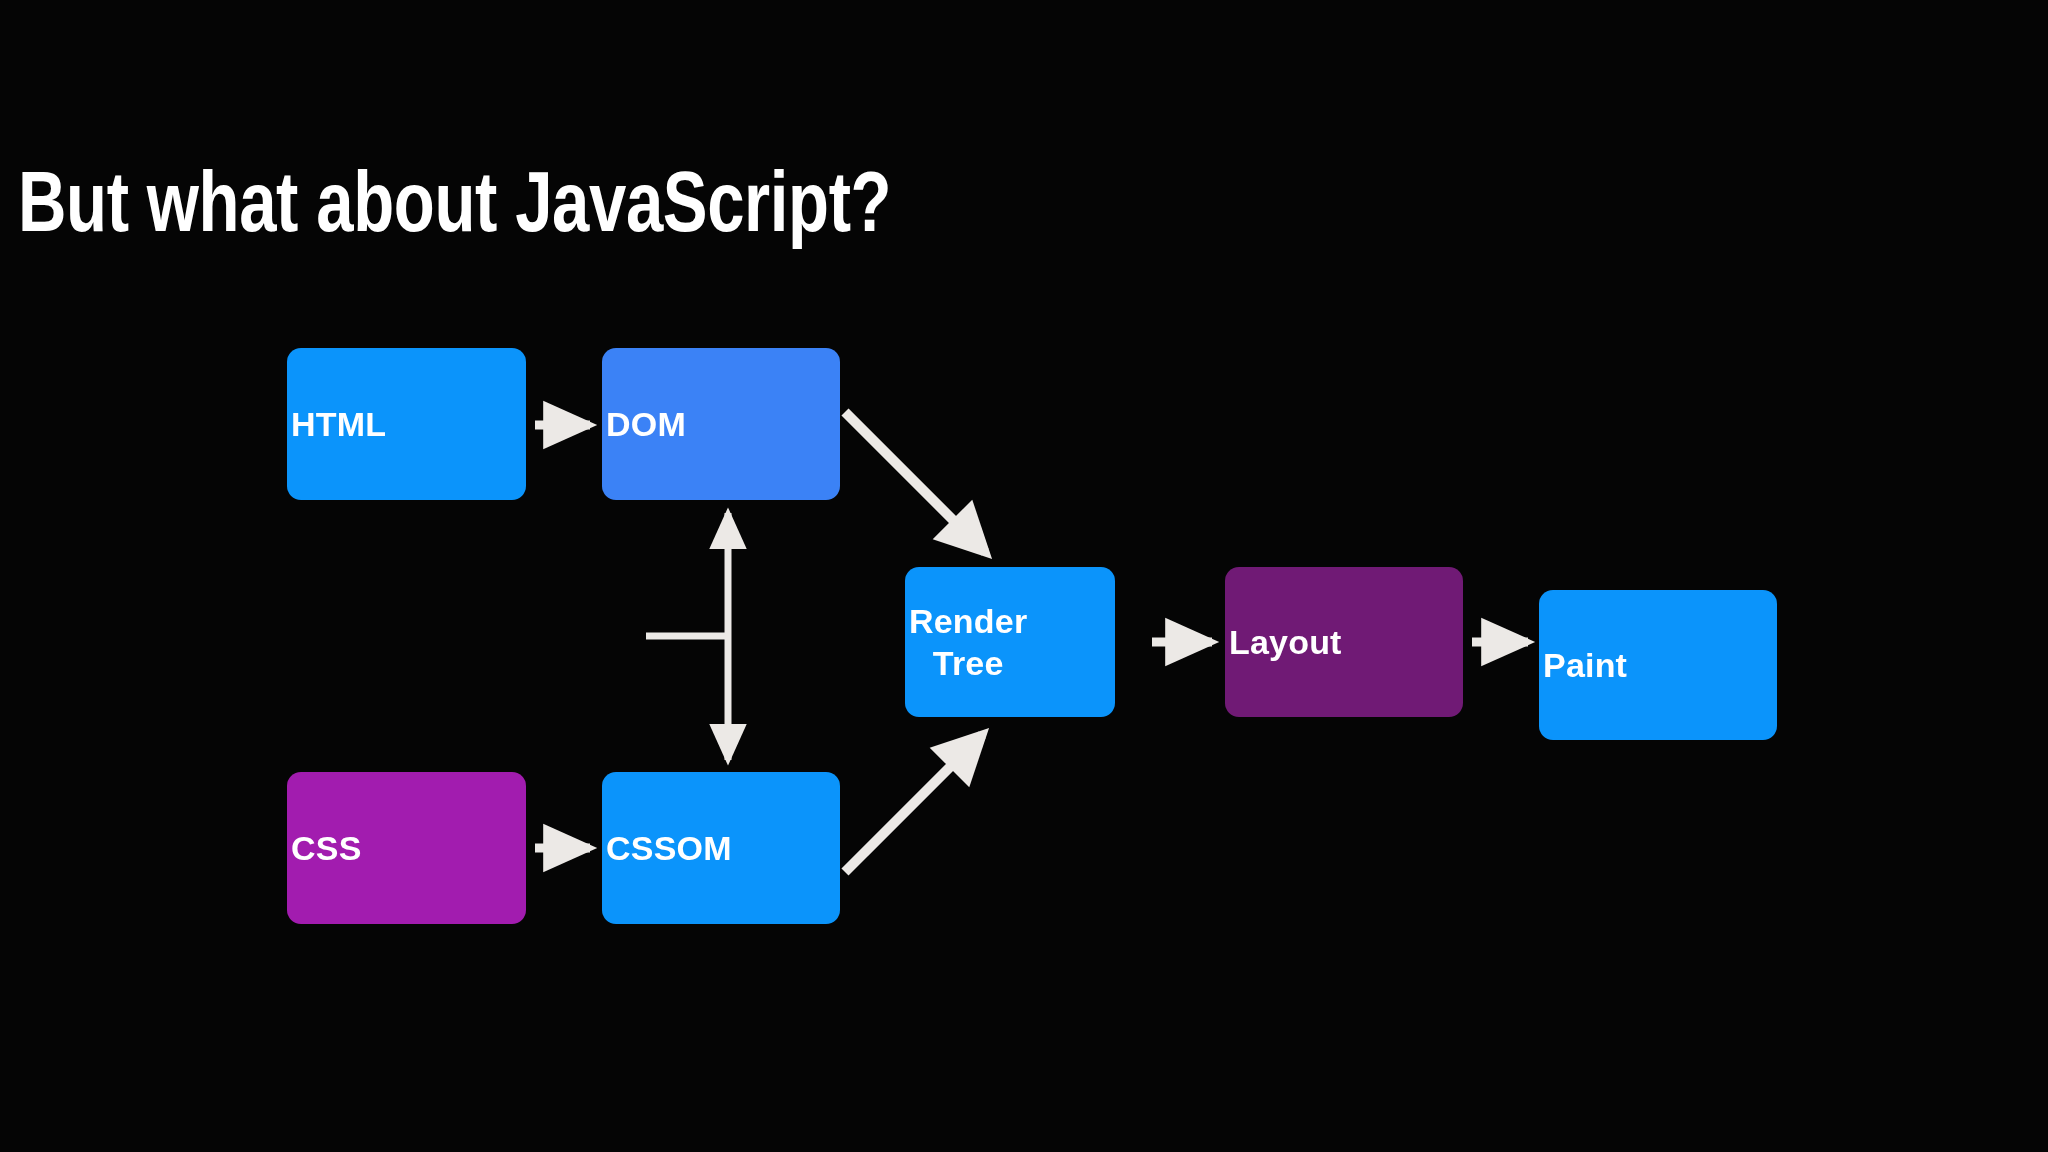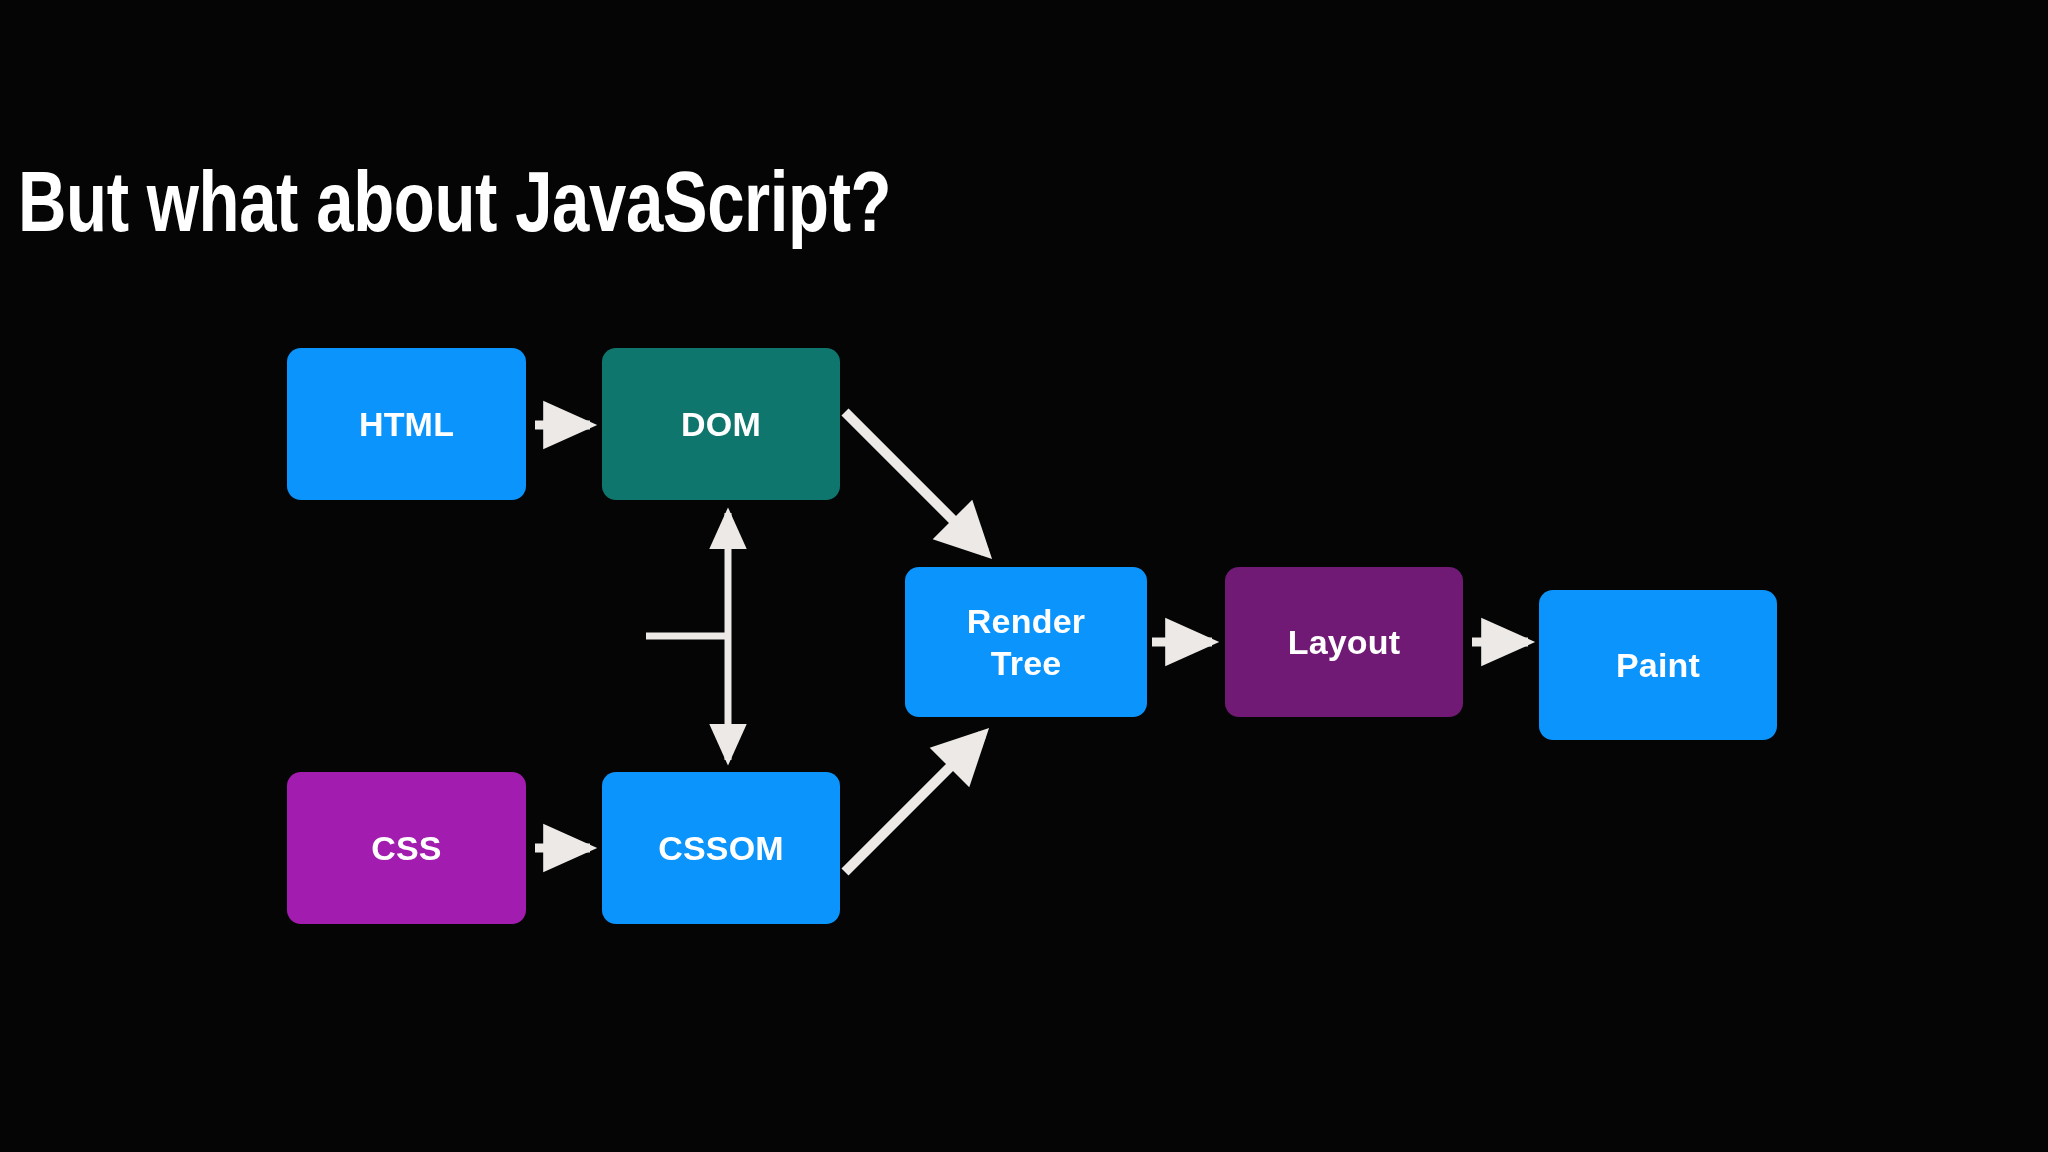--- a/index.html
+++ b/index.html
@@ -42,41 +42,41 @@
     left: 0;
     top: 0;
     width: 2048px;
     height: 1152px;
   }
   .node {
     position: absolute;
     border-radius: 14px;
     display: flex;
     align-items: center;
-    justify-content: center;
+    justify-content: flex-start;
     text-align: center;
     color: #ffffff;
     font-weight: 700;
     font-size: 34px;
     line-height: 42px;
     letter-spacing: 0.2px;
     box-sizing: border-box;
     padding: 4px 4px;
   }
   .node-label {
     display: block;
     white-space: pre-line;
   }
 
   #node-html   { left: 287px;  top: 348px; width: 239px; height: 152px; }
   #node-dom    { left: 602px;  top: 348px; width: 238px; height: 152px; }
   #node-js     { left: 408px;  top: 563px; width: 238px; height: 143px; }
   #node-css    { left: 287px;  top: 772px; width: 239px; height: 152px; }
   #node-cssom  { left: 602px;  top: 772px; width: 238px; height: 152px; }
-  #node-render { left: 905px;  top: 567px; width: 242px; height: 150px; }
+  #node-render { left: 905px;  top: 567px; width: 210px; height: 150px; }
   #node-layout { left: 1225px; top: 567px; width: 238px; height: 150px; }
   #node-paint  { left: 1539px; top: 567px; width: 238px; height: 150px; margin-top: 23px; }
 
   #edges {
     position: absolute;
     left: 0; top: 0;
     width: 2048px;
     height: 1152px;
     pointer-events: none;
   }
@@ -128,21 +128,21 @@
         <line x1="646" y1="636" x2="728" y2="636" stroke="#ece9e6" stroke-width="7"></line>
         <line x1="728" y1="636" x2="728" y2="513" stroke="#ece9e6" stroke-width="7" marker-end="url(#ah)"></line>
         <line x1="728" y1="636" x2="728" y2="760" stroke="#ece9e6" stroke-width="7" marker-end="url(#ah)"></line>
       </g>
     </svg>
 
     <div class="node" id="node-html" style="background:#0b94fb">
       <span class="node-label">HTML</span>
     </div>
 
-    <div class="node" id="node-dom" style="background:#0f766e">
+    <div class="node" id="node-dom" style="background:#3b82f6">
       <span class="node-label">DOM</span>
     </div>
 
 
     <div class="node" id="node-css" style="background:#a21caf">
       <span class="node-label">CSS</span>
     </div>
 
     <div class="node" id="node-cssom" style="background:#0b94fb">
       <span class="node-label">CSSOM</span>

